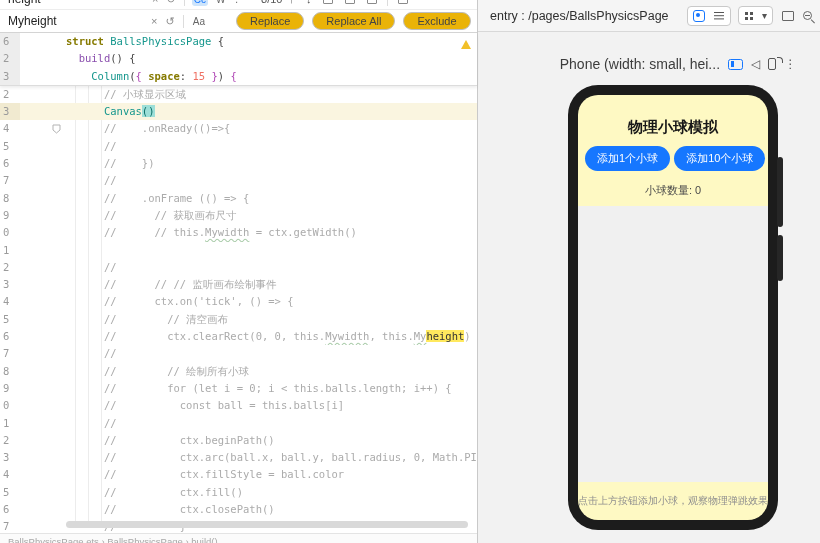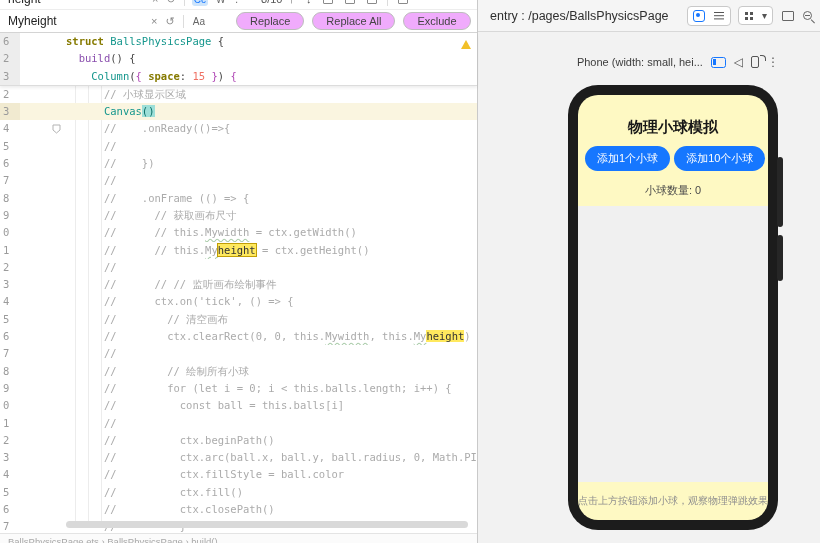--- a/index.html
+++ b/index.html
@@ -16,21 +16,21 @@
   .find-row-inner{height:22px;margin-top:-12px;display:flex;align-items:center;font-size:12px;color:#222;}
   .find-row{height:22px;display:flex;align-items:center;font-size:12px;color:#222;}
   .fld{width:148px;padding-left:8px;white-space:nowrap;overflow:hidden;}
   .mini{color:#8a8a8a;font-size:11px;margin:0 4px;flex:none;}
   .vdiv{width:1px;height:13px;background:#dcdcdc;margin:0 4px;flex:none;}
   .tog{font-size:10px;color:#666;margin:0 3px;padding:1px 2px;border-radius:3px;flex:none;}
   .tog.on{background:#cde4fb;color:#1677ff;}
   .counter{font-size:11px;color:#555;margin-left:14px;flex:none;}
   .navarr{font-size:11px;color:#555;margin:0 6px;flex:none;}
   .boxicon{width:10px;height:9px;border:1.2px solid #8a8a8a;border-radius:1px;margin:0 6px;flex:none;}
-  .fbtn{font-size:11px;color:#444;border:1px solid #bdbdbd;border-radius:9px;background:#f0abfc;
+  .fbtn{font-size:11px;color:#444;border:1px solid #bdbdbd;border-radius:9px;background:#eab308;
     padding:2px 13px;margin-right:8px;flex:none;line-height:12px;}
   .btn-area{margin-left:26px;display:flex;align-items:center;}
 
   
   .coderegion{font-family:"DejaVu Sans Mono",monospace;font-size:10.5px;}
   .crow{display:flex;height:17.3px;line-height:17.3px;position:relative;z-index:1;}
   .num{width:20px;flex:none;color:#9b9b9b;padding-left:3px;}
   .gmark{width:46px;flex:none;position:relative;}
   .code{flex:1;white-space:pre;overflow:hidden;color:#444;}
   #sticky-rows{background:#fff;border-bottom:1px solid #dcdcdc;box-shadow:0 2px 3px rgba(0,0,0,.07);
@@ -81,21 +81,21 @@
   .caret{font-size:10px;color:#555;}
   .ic-crop{width:12px;height:10px;border:1.3px solid #666;border-radius:1px;margin-left:9px;flex:none;}
   .ic-zoomout{width:9px;height:9px;border:1.3px solid #666;border-radius:50%;position:relative;
     margin-left:9px;flex:none;}
   .ic-zoomout::before{content:"";position:absolute;left:1.2px;top:3px;width:4.5px;height:1.3px;background:#666;}
   .ic-zoomout::after{content:"";position:absolute;left:7px;top:7px;width:5px;height:1.3px;background:#666;
     transform:rotate(45deg);transform-origin:left center;}
 
   .device-row{position:absolute;left:90px;top:56px;width:220px;display:flex;align-items:center;
     justify-content:center;gap:8px;}
-  .device-label{font-size:11px;color:#3c3c3c;white-space:nowrap;}
+  .device-label{font-size:14px;color:#3c3c3c;white-space:nowrap;}
   .ic-inspect{width:15px;height:11px;border:1.4px solid #1677ff;border-radius:2.5px;position:relative;flex:none;}
   .ic-inspect::before{content:"";position:absolute;left:1.5px;top:1.5px;width:3px;height:5.5px;background:#1677ff;}
   .glyph{font-size:12px;color:#555;flex:none;line-height:12px;}
   .ic-rotate{width:8px;height:12px;border:1.4px solid #555;border-radius:2px;position:relative;flex:none;}
   .ic-rotate::after{content:"";position:absolute;left:8px;top:-2px;width:5px;height:5px;
     border-top:1.3px solid #555;border-right:1.3px solid #555;border-top-right-radius:4px;}
 
   
   .phone{position:absolute;left:90px;top:85px;width:210px;height:445px;background:#1c1c1c;
     border-radius:30px;padding:10px;}
@@ -219,21 +219,20 @@
             <div class="code"><span class="tk-c">      //      // 获取画布尺寸</span></div>
           </div>
           <div class="crow">
             <div class="num">0</div>
             <div class="gmark"></div>
             <div class="code"><span class="tk-c">      //      // this.</span><span class="tk-cw">Mywidth</span><span class="tk-c"> = ctx.getWidth()</span></div>
           </div>
           <div class="crow">
             <div class="num">1</div>
             <div class="gmark"></div>
-            <div class="code"><span class="tk-c">      //      // this.</span><span class="tk-cw">My</span><span class="tk-hlc">height</span><span class="tk-c"> = ctx.getHeight()</span></div>
           </div>
           <div class="crow">
             <div class="num">2</div>
             <div class="gmark"></div>
             <div class="code"><span class="tk-c">      //</span></div>
           </div>
           <div class="crow">
             <div class="num">3</div>
             <div class="gmark"></div>
             <div class="code"><span class="tk-c">      //      // // 监听画布绘制事件</span></div>

